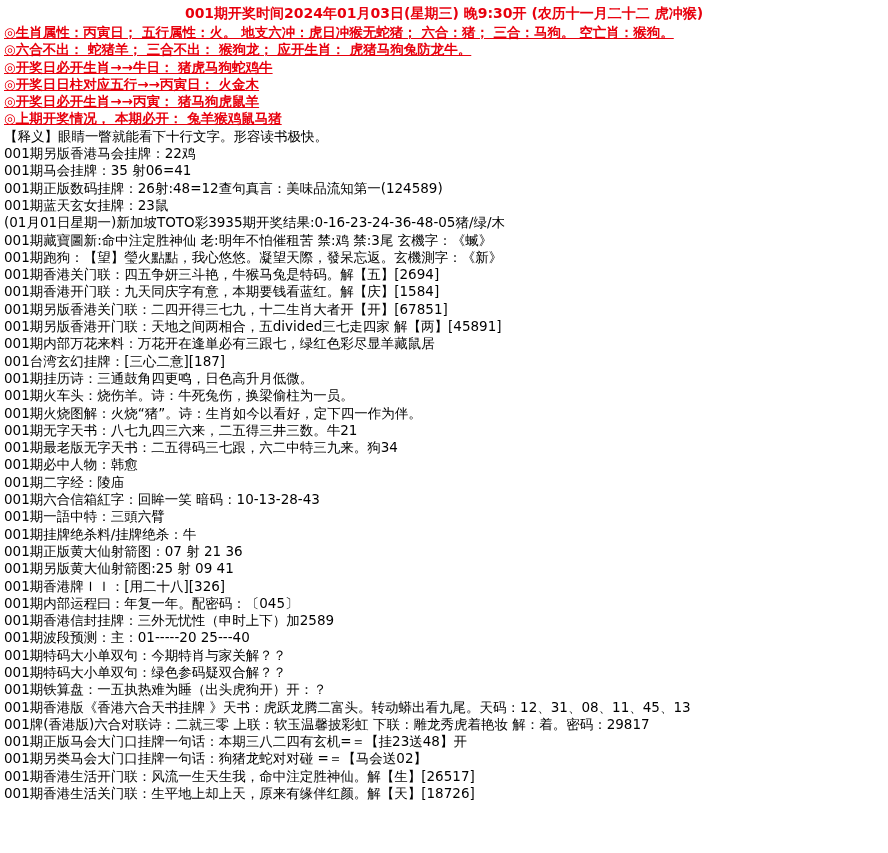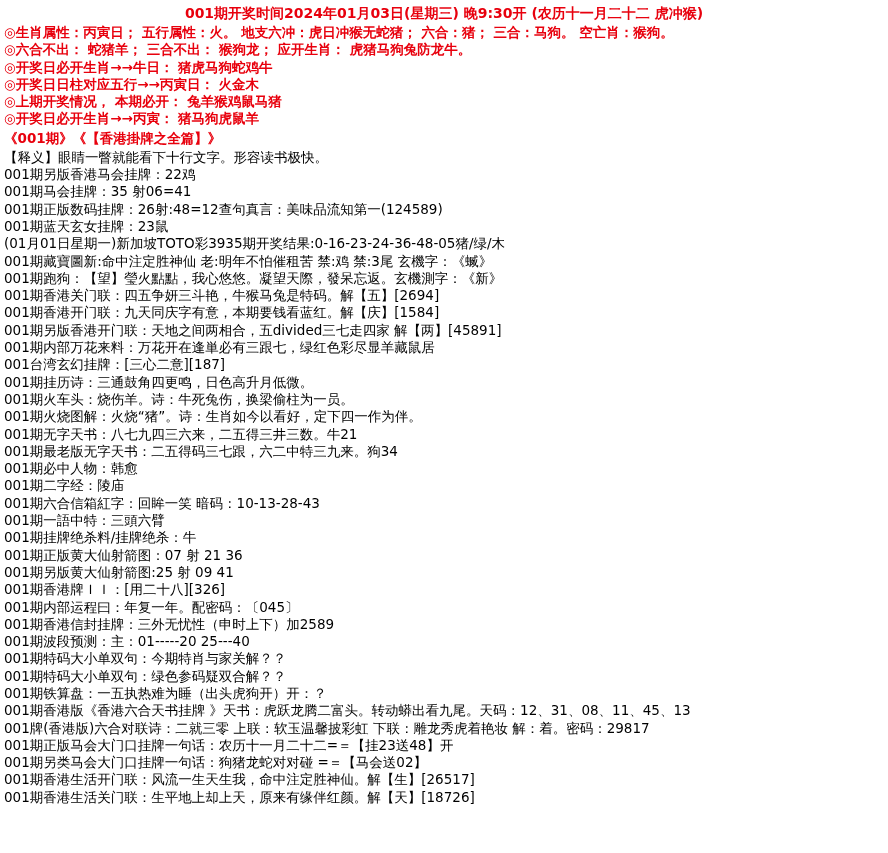--- a/index.html
+++ b/index.html
@@ -23,20 +23,21 @@
     position: relative;
   }
   .line {
     line-height: 17.3px;
     white-space: nowrap;
     letter-spacing: 0px;
   }
   .red {
     color: #e8000d;
     font-weight: bold;
+    text-decoration: underline;
   }
   .title-line {
     text-align: center;
     color: #e8000d;
     font-weight: bold;
     font-size: 14px;
     line-height: 19px;
     margin-bottom: 1px;
   }
   .sec-title {
@@ -52,37 +53,37 @@
 
 <div class="page">
 
   <div class="title-line">001期开奖时间2024年01月03日(星期三) 晚9:30开 (农历十一月二十二  虎冲猴)</div>
 
   <div>
     <div class="line red">◎生肖属性：丙寅日；  五行属性：火。  地支六冲：虎日冲猴无蛇猪；  六合：猪；  三合：马狗。  空亡肖：猴狗。</div>
     <div class="line red">◎六合不出：  蛇猪羊；  三合不出：  猴狗龙；  应开生肖：  虎猪马狗兔防龙牛。</div>
     <div class="line red">◎开奖日必开生肖→→牛日：  猪虎马狗蛇鸡牛</div>
     <div class="line red">◎开奖日日柱对应五行→→丙寅日：  火金木</div>
+    <div class="line red">◎开奖日必开生肖→→丙寅：  猪马狗虎鼠羊</div>
     <div class="line red">◎上期开奖情况，  本期必开：  兔羊猴鸡鼠马猪</div>
-    <div class="line red">◎开奖日必开生肖→→丙寅：  猪马狗虎鼠羊</div>
   </div>
 
-  <div class="line sec-title">《001期》《【香港掛牌之全篇】》</div>
 
   <div>
     <div class="line">【释义】眼睛一瞥就能看下十行文字。形容读书极快。</div>
     <div class="line">001期另版香港马会挂牌：22鸡</div>
     <div class="line">001期马会挂牌：35  射06=41</div>
     <div class="line">001期正版数码挂牌：26射:48=12查句真言：美味品流知第一(124589)</div>
     <div class="line">001期蓝天玄女挂牌：23鼠</div>
     <div class="line">(01月01日星期一)新加坡TOTO彩3935期开奖结果:0-16-23-24-36-48-05猪/绿/木</div>
     <div class="line">001期藏寶圖新:命中注定胜神仙  老:明年不怕催租苦  禁:鸡  禁:3尾  玄機字：《蝛》</div>
     <div class="line">001期跑狗：【望】瑩火點點，我心悠悠。凝望天際，發呆忘返。玄機測字：《新》</div>
     <div class="line">001期香港关门联：四五争妍三斗艳，牛猴马兔是特码。解【五】[2694]</div>
     <div class="line">001期香港开门联：九天同庆字有意，本期要钱看蓝红。解【庆】[1584]</div>
+    <div class="line">001期另版香港关门联：二四开得三七九，十二生肖大者开【开】[67851]</div>
     <div class="line">001期另版香港开门联：天地之间两相合，五divided三七走四家 解【两】[45891]</div>
     <div class="line">001期内部万花来料：万花开在逢単必有三跟七，绿红色彩尽显羊藏鼠居</div>
     <div class="line">001台湾玄幻挂牌：[三心二意][187]</div>
     <div class="line">001期挂历诗：三通鼓角四更鸣，日色高升月低微。</div>
     <div class="line">001期火车头：烧伤羊。诗：牛死兔伤，换梁偷柱为一员。</div>
     <div class="line">001期火烧图解：火烧“猪”。诗：生肖如今以看好，定下四一作为伴。</div>
     <div class="line">001期无字天书：八七九四三六来，二五得三井三数。牛21</div>
     <div class="line">001期最老版无字天书：二五得码三七跟，六二中特三九来。狗34</div>
     <div class="line">001期必中人物：韩愈</div>
     <div class="line">001期二字经：陵庙</div>
@@ -93,19 +94,19 @@
     <div class="line">001期另版黄大仙射箭图:25  射  09  41</div>
     <div class="line">001期香港牌ＩＩ：[用二十八][326]</div>
     <div class="line">001期内部运程曰：年复一年。配密码：〔045〕</div>
     <div class="line">001期香港信封挂牌：三外无忧性（申时上下）加2589</div>
     <div class="line">001期波段预测：主：01-----20  25---40</div>
     <div class="line">001期特码大小单双句：今期特肖与家关解？？</div>
     <div class="line">001期特码大小单双句：绿色参码疑双合解？？</div>
     <div class="line">001期铁算盘：一五执热难为睡（出头虎狗开）开：？</div>
     <div class="line">001期香港版《香港六合天书挂牌 》天书：虎跃龙腾二富头。转动蟒出看九尾。天码：12、31、08、11、45、13</div>
     <div class="line">001牌(香港版)六合对联诗：二就三零  上联：软玉温馨披彩虹  下联：雕龙秀虎着艳妆  解：着。密码：29817</div>
-    <div class="line">001期正版马会大门口挂牌一句话：农历十一月二十二=＝【挂23送48】开</div>
+    <div class="line">001期正版马会大门口挂牌一句话：本期三八二四有玄机=＝【挂23送48】开</div>
     <div class="line">001期另类马会大门口挂牌一句话：狗猪龙蛇对对碰 =＝【马会送02】</div>
     <div class="line">001期香港生活开门联：风流一生天生我，命中注定胜神仙。解【生】[26517]</div>
     <div class="line">001期香港生活关门联：生平地上却上天，原来有缘伴红颜。解【天】[18726]</div>
   </div>
 
 </div>
 
 </body></html>

